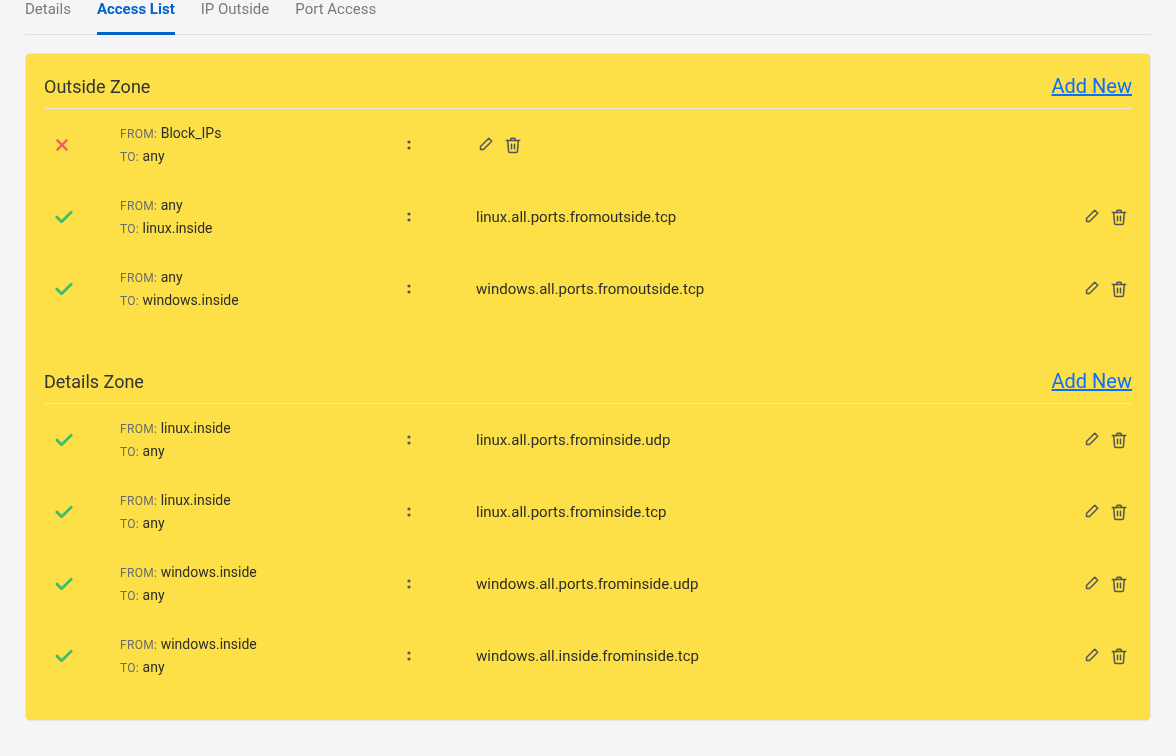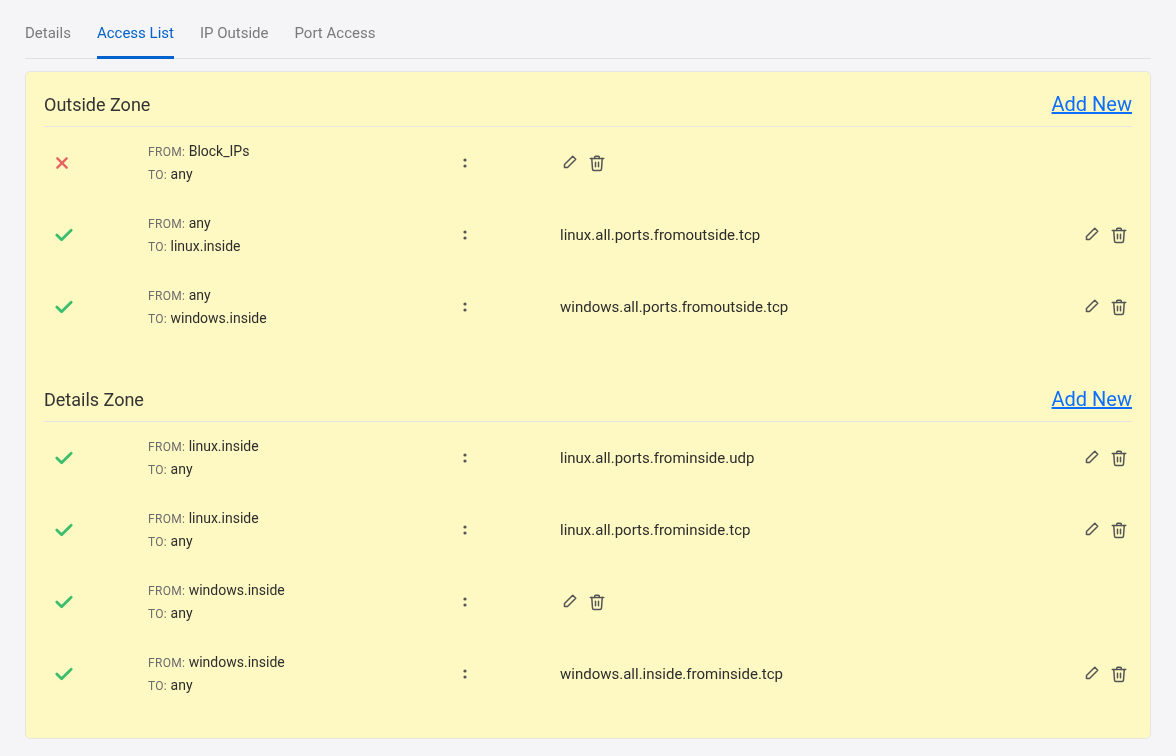--- a/index.html
+++ b/index.html
@@ -10,40 +10,39 @@
       font-size: 14px;
       width: 1176px;
     }
     .page-wrap {
       padding: 0 25px;
     }
     .tabs {
       display: flex;
       gap: 26px;
       border-bottom: 1px solid #e0e0e0;
-      padding-top: 24px;
     }
     .tab {
       padding: 0 0 14px 0;
       color: #7a7a7a;
       font-size: 15px;
       cursor: pointer;
       border-bottom: 3px solid transparent;
       margin-bottom: -1px;
     }
     .tab.active {
       color: #0062cc;
       border-bottom-color: #0062cc;
-      font-weight: 400;
+      font-weight: 700;
     }
     .card {
-      background: #fef9c3;
+      background: #fde047;
       border: 1px solid #e5e5e5;
       border-radius: 5px;
-      margin-top: 12px;
+      margin-top: 18px;
       padding: 12px 18px 28px 18px;
     }
     .zone-header {
       display: flex;
       align-items: baseline;
       border-bottom: 1px solid #e5e5e5;
       padding: 8px 0 10px 0;
       margin-top: 12px;
     }
     .zone-header:first-child { margin-top: 0; }
@@ -56,21 +55,20 @@
     .add-new {
       color: #0d6efd;
       text-decoration: underline;
       font-size: 20px;
       cursor: pointer;
     }
     .rule-row {
       display: flex;
       align-items: center;
       padding: 14px 0 14px 10px;
-      gap: 28px;
     }
     .rule-row + .rule-row {  }
     .status-col {
       width: 66px;
       display: flex;
       align-items: center;
     }
     .fromto-col {
       width: 286px;
       font-size: 14px;
@@ -342,20 +340,21 @@
         <div><span class="label">TO:</span> <span class="value">any</span></div>
       </div>
       <div class="drag-col">
         <span class="icon-drag icon-btn">
           <svg width="10" height="16" viewBox="0 0 10 16">
               <circle cx="3" cy="5" r="1.6" fill="#555"></circle>
               <circle cx="3" cy="11" r="1.6" fill="#555"></circle>
             </svg>
         </span>
       </div>
+      <div class="port-col">windows.all.ports.frominside.udp</div>
       <div class="actions-col">
         <span class="icon-edit icon-btn">
           <svg width="18" height="18" viewBox="0 0 24 24" fill="none" stroke="#555" stroke-width="2" stroke-linecap="round" stroke-linejoin="round">
               <path d="M17 3l4 4-11 11H6v-4L17 3z"></path>
             </svg>
         </span>
         <span class="icon-trash icon-btn">
           <svg width="18" height="18" viewBox="0 0 24 24" fill="none" stroke="#555" stroke-width="2" stroke-linecap="round" stroke-linejoin="round">
               <polyline points="3 6 5 6 21 6"></polyline>
               <path d="M19 6l-1 14a2 2 0 0 1-2 2H8a2 2 0 0 1-2-2L5 6"></path>

